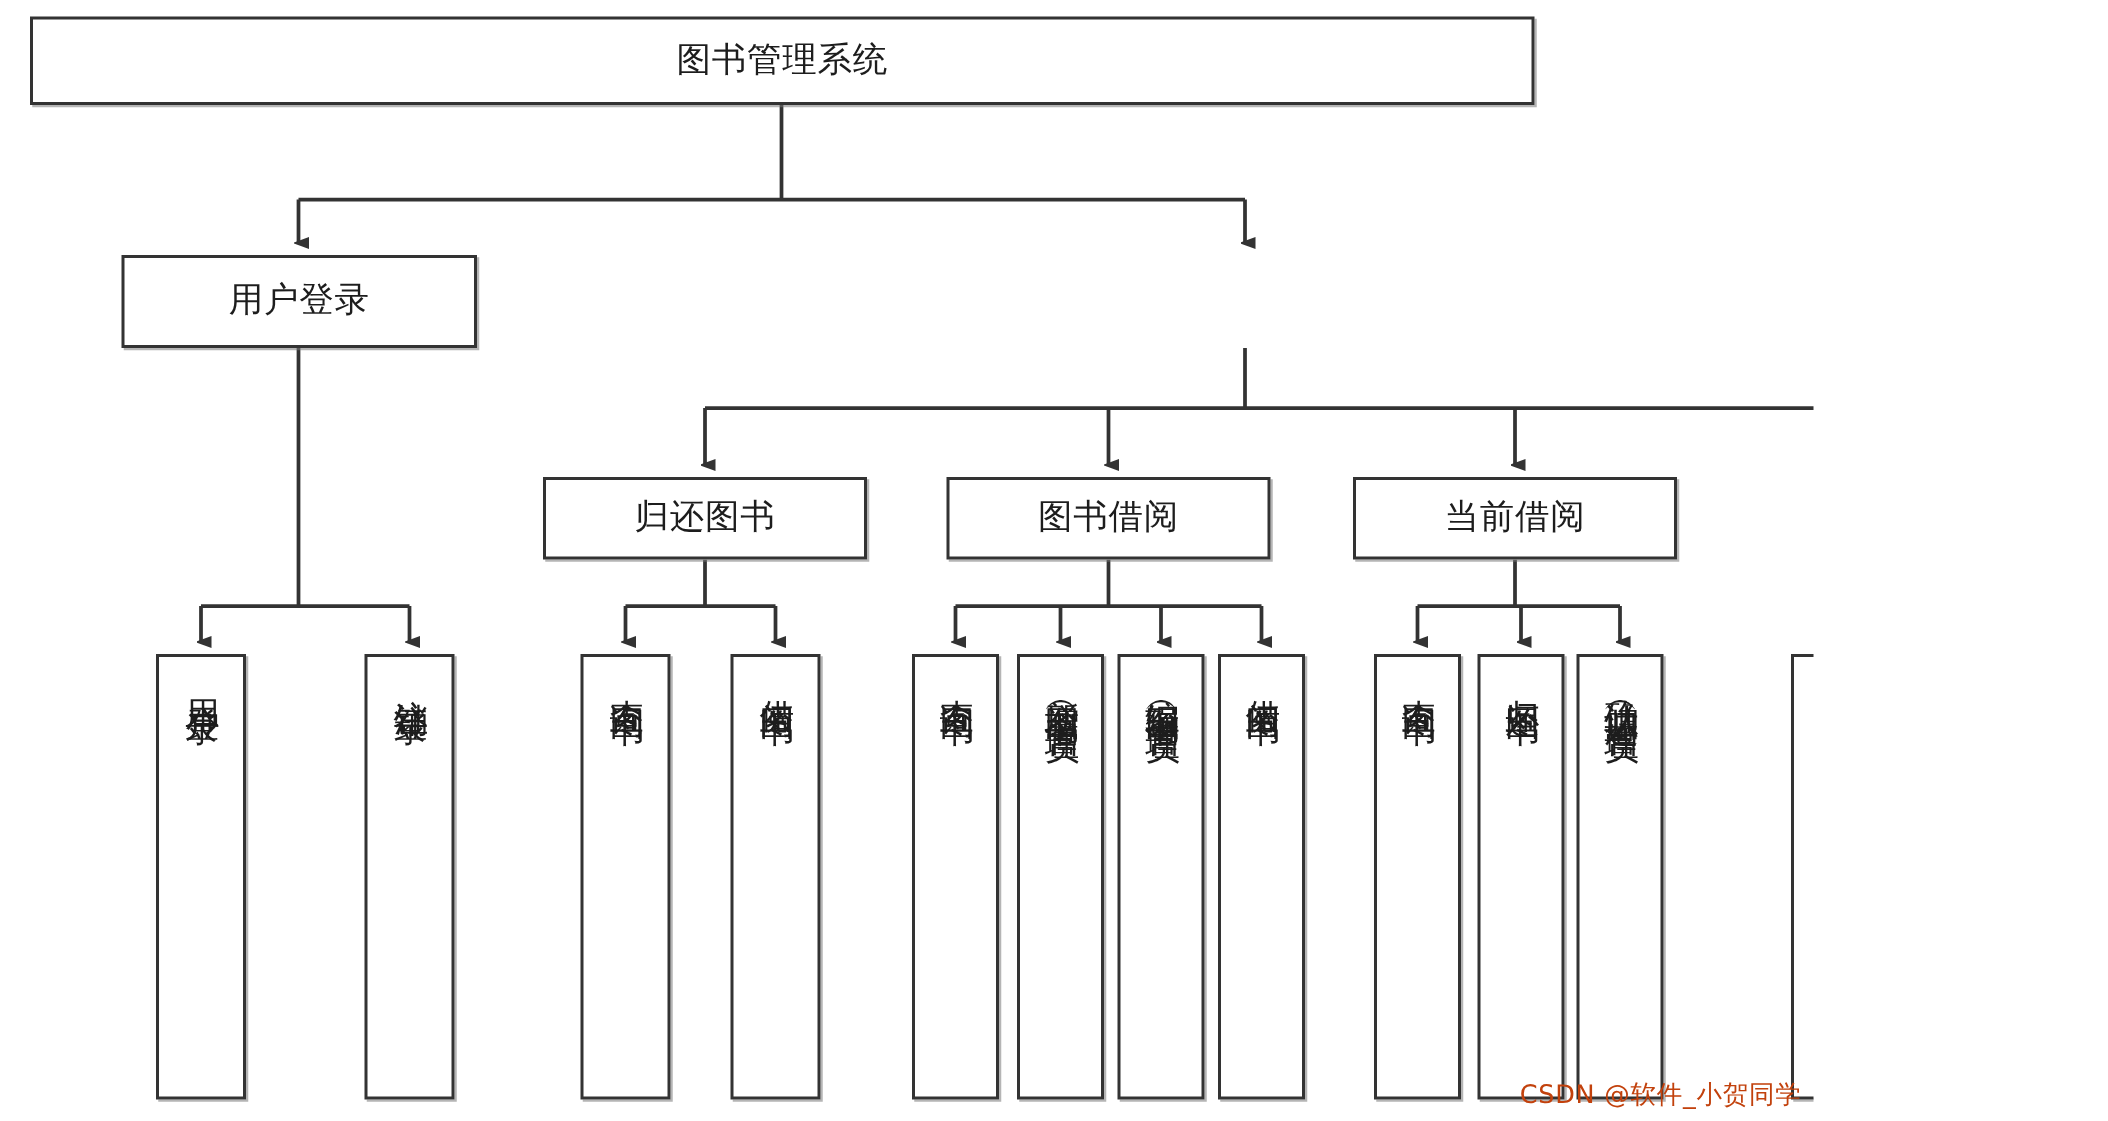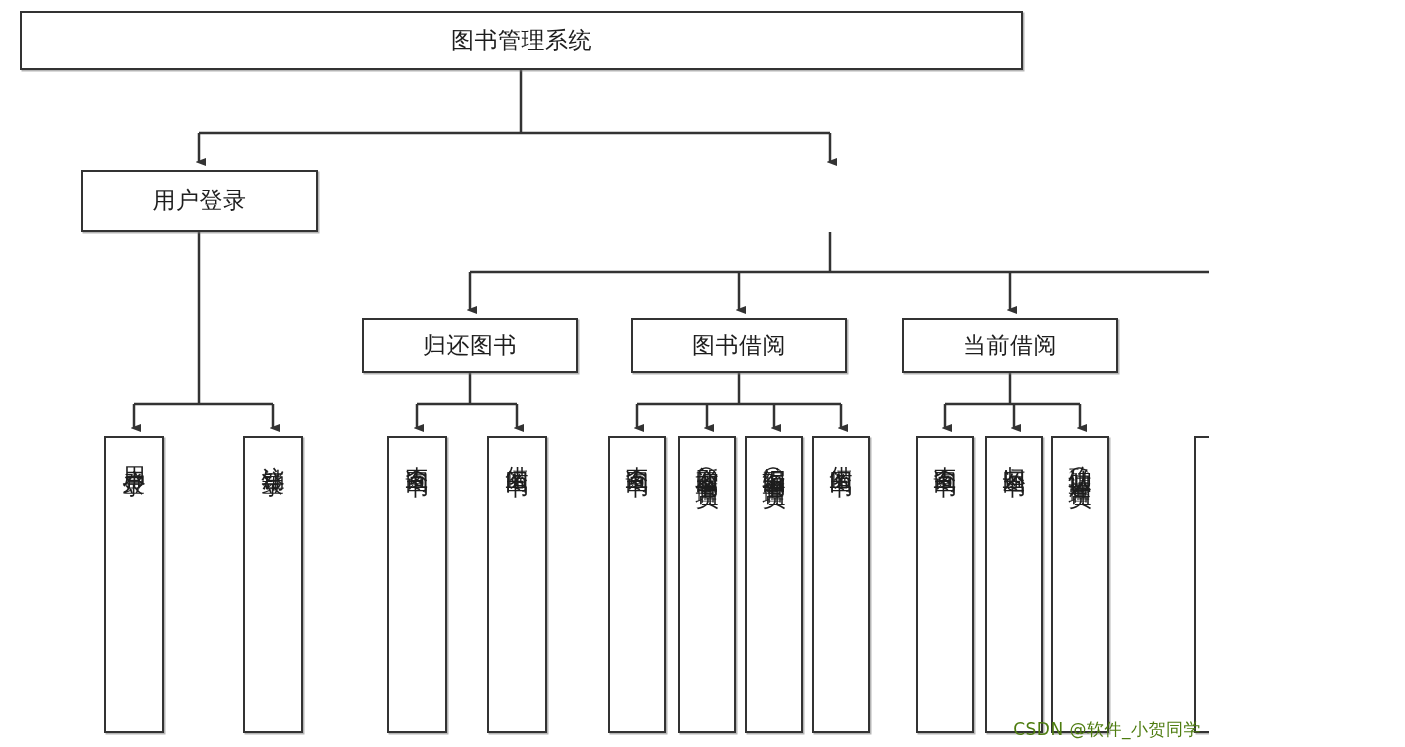--- a/index.html
+++ b/index.html
@@ -54,21 +54,21 @@
     top: 0;
     width: 1405px;
     height: 747px;
     pointer-events: none;
   }
   .watermark {
     position: absolute;
     right: 8px;
     bottom: 6px;
     font-size: 17px;
-    color: #4d7c0f;
+    color: #c2410c;
     white-space: nowrap;
     letter-spacing: 0.5px;
   }
 </style>
 </head>
 <body>
 
 <div id="canvas">
 
   <svg class="edges" viewBox="0 0 1405 747">

